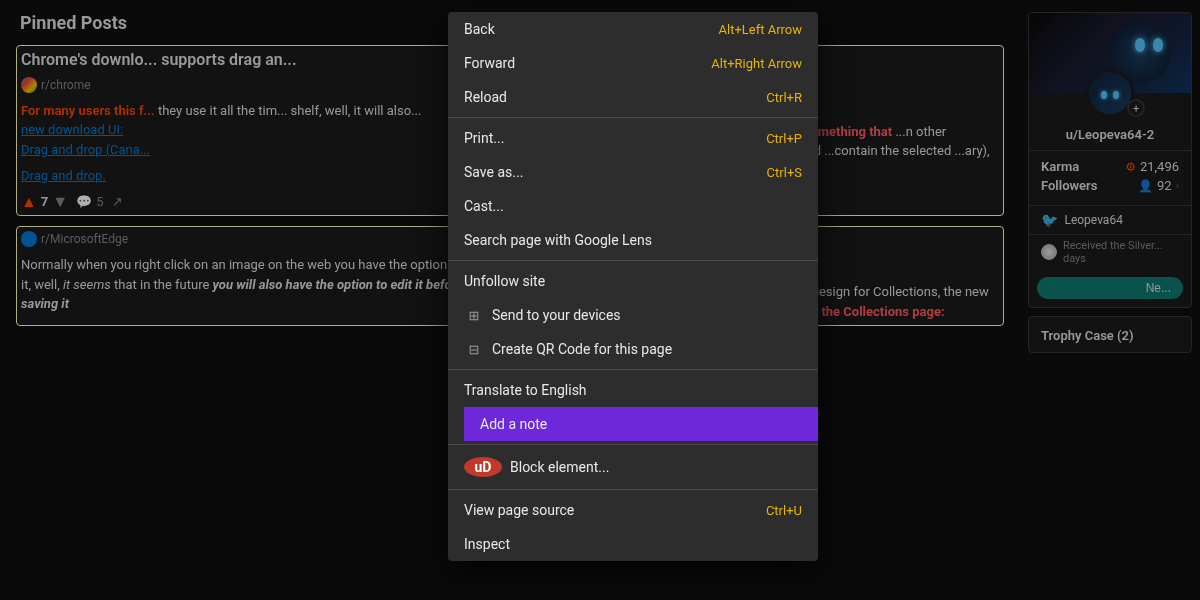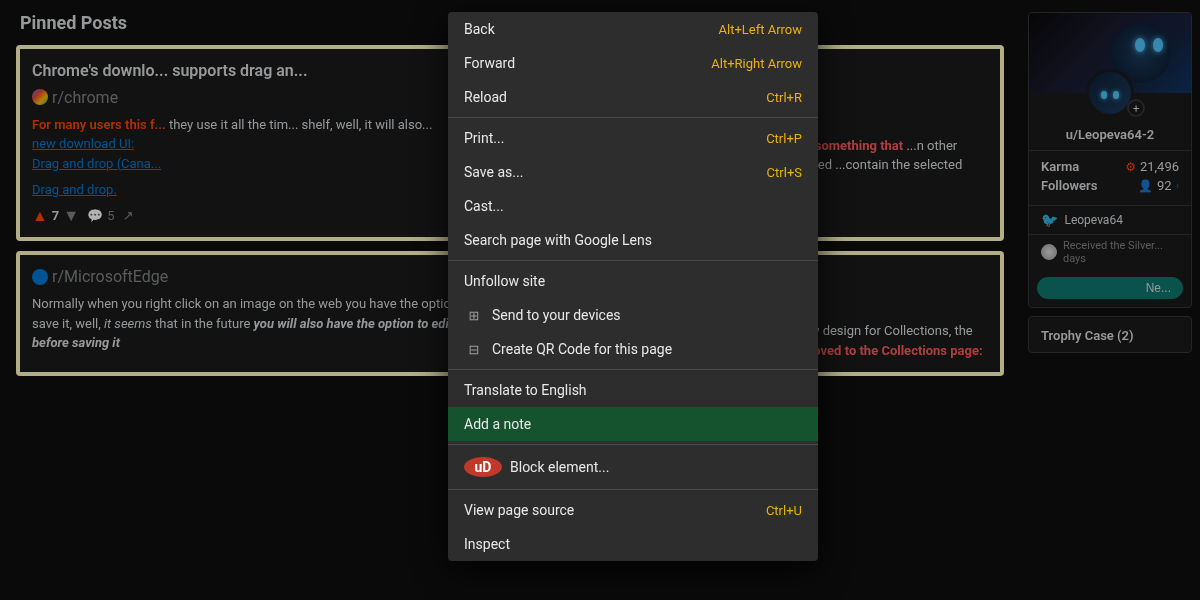--- a/index.html
+++ b/index.html
@@ -36,40 +36,40 @@
     }
 
     .posts-grid {
       display: grid;
       grid-template-columns: 1fr 1fr;
       gap: 10px;
     }
 
     .post-card {
       background: #1a1a1b;
-      border: 4px solid #fef9c3;
+      border: 1px solid #fef9c3;
       border-radius: 4px;
-      padding: 12px;
+      padding: 4px;
       overflow: hidden;
     }
 
     .post-title {
       font-size: 16px;
       font-weight: 600;
       color: #d7dadc;
       margin-bottom: 6px;
       line-height: 1.3;
     }
 
     .post-subreddit {
       display: flex;
       align-items: center;
       gap: 4px;
       margin-bottom: 8px;
-      font-size: 16px;
+      font-size: 12px;
       color: #818384;
     }
 
     .subreddit-icon {
       width: 16px;
       height: 16px;
       border-radius: 50%;
       background: #ff4500;
       display: flex;
       align-items: center;
@@ -422,21 +422,22 @@
       display: flex;
       align-items: center;
       justify-content: space-between;
       padding: 9px 16px;
       cursor: pointer;
       font-size: 14px;
       color: #e8e8e8;
     }
 
     .menu-item.active-hover {
-      background: #14532d;
+      background: #6d28d9;
+      margin-left: 16px;
     }
 
     .menu-item-left {
       display: flex;
       align-items: center;
       gap: 8px;
     }
 
     .menu-item-icon {
       width: 20px;

